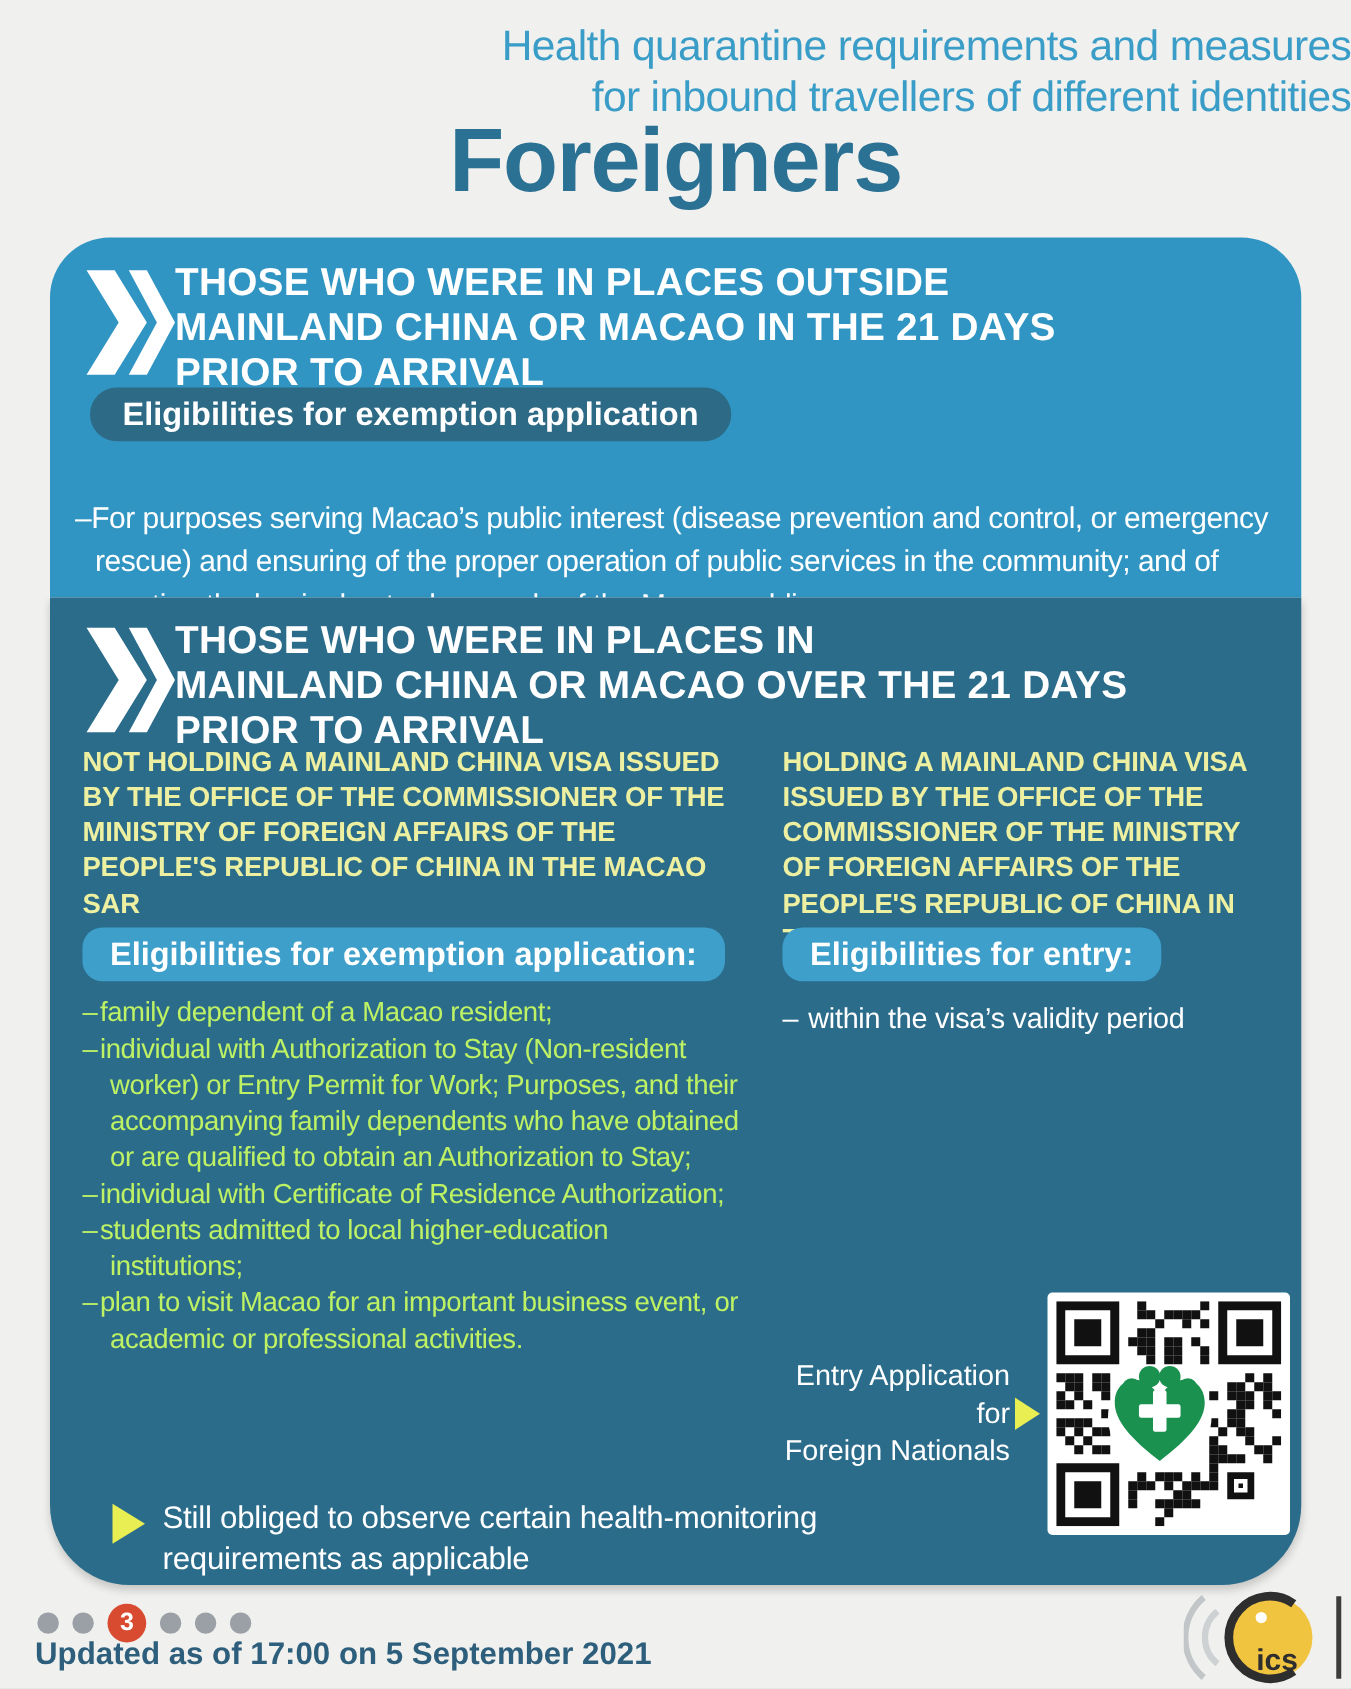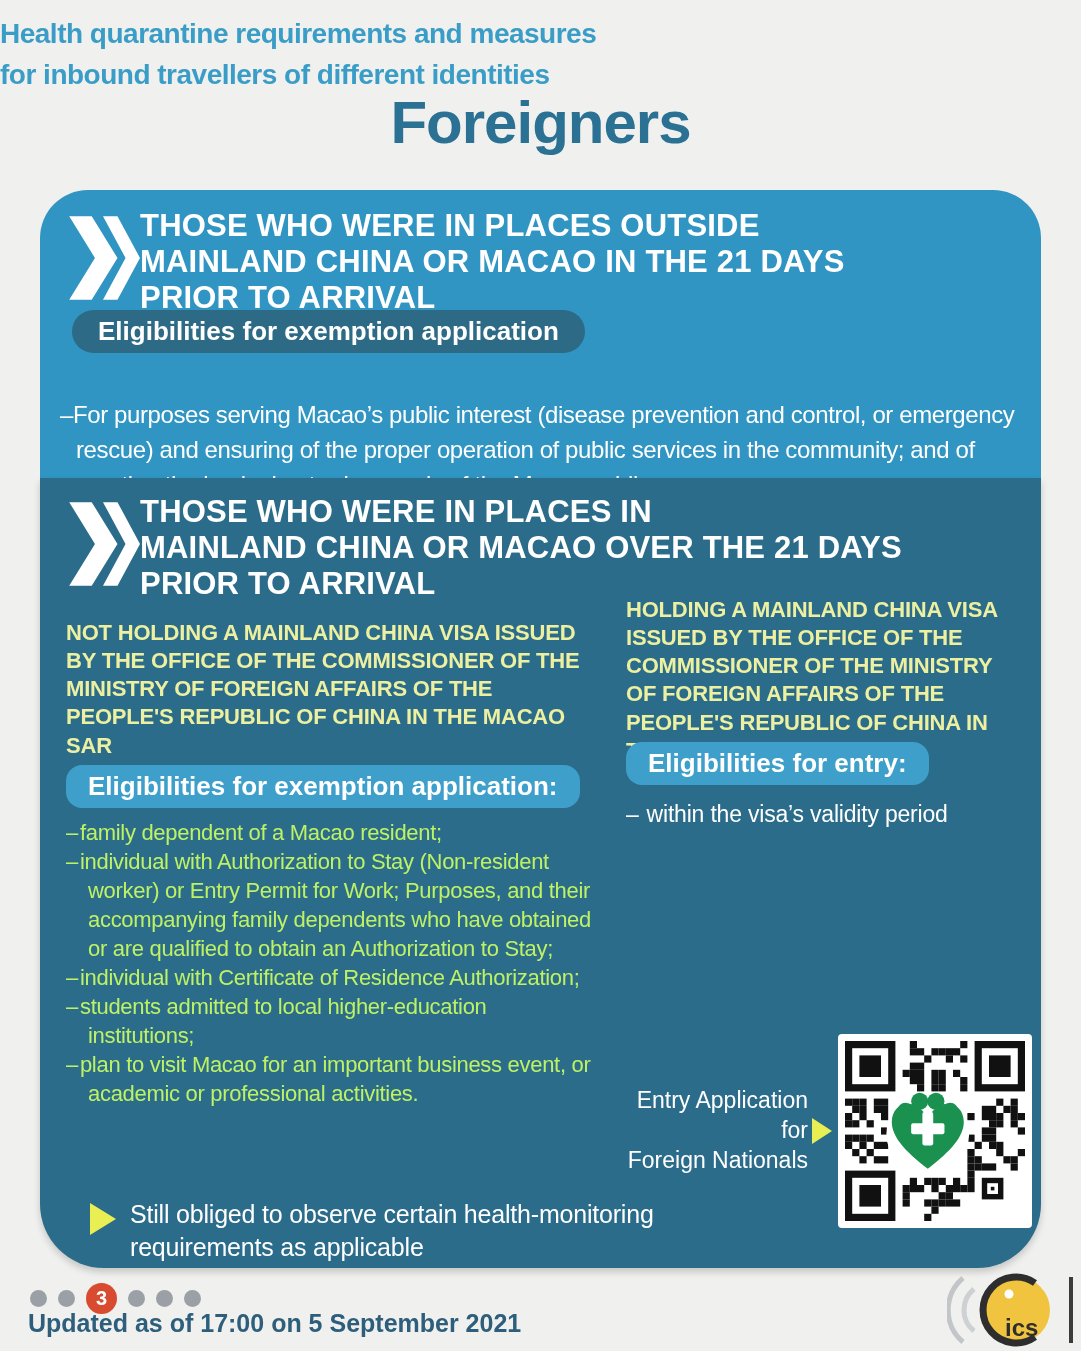--- a/index.html
+++ b/index.html
@@ -1,26 +1,26 @@
 <!DOCTYPE html>
 <html><head>
 <meta charset="utf-8">
 <style>
   * { margin:0; padding:0; box-sizing:border-box; }
   html,body { width:1081px; }
   body { font-family:"Liberation Sans", sans-serif; background:#f0f0ee; }
   .poster { position:relative; width:1081px; height:1351px; background:#f0f0ee; overflow:hidden; }
 
   
-  .title-line { position:absolute; left:0; right:0; text-align:left;
-    color:#3a9dc7; font-size:28px; font-weight:700; letter-spacing:-0.5px; }
+  .title-line { position:absolute; left:0; right:0; text-align:right;
+    color:#3a9dc7; font-size:34px; font-weight:400; letter-spacing:-0.5px; }
   .title-line.l1 { top:18px; }
   .title-line.l2 { top:59px; }
   .subtitle { position:absolute; top:88px; left:0; right:0; text-align:center;
-    color:#2b7194; font-size:60px; font-weight:800; letter-spacing:-1px; }
+    color:#2b7194; font-size:72px; font-weight:800; letter-spacing:-1px; }
 
   
   .panel { position:absolute; left:40px; width:1001px; }
   .panel-light { top:190px; height:288px; background:#3095c2; border-radius:48px 48px 0 0; }
   .panel-dark  { top:478px; height:790px; background:#2b6c8b; border-radius:0 0 64px 64px;
     box-shadow:0 4px 7px rgba(0,0,0,0.18); }
 
   .sec-head { position:absolute; left:26px; display:flex; gap:0; align-items:flex-start; }
   .panel-light .sec-head { top:16px; }
   .panel-dark  .sec-head { top:14px; }
@@ -31,21 +31,21 @@
   .pill-dark { position:absolute; top:120px; left:32px; display:inline-block;
     background:#2d6a85; color:#fff; font-weight:700; font-size:26px;
     padding:6px 26px; border-radius:24px; }
 
   .body-text { position:absolute; top:172px; left:20px; right:12px;
     color:#fff; font-size:24px; line-height:1.45; letter-spacing:-0.4px;
     padding-left:16px; text-indent:-16px;margin-top:36px; }
 
   
   .cols { position:absolute; top:118px; left:26px; right:14px; display:flex; gap:30px; }
-  .col-left { flex:none; width:530px;margin-top:23px; }
+  .col-left { flex:none; width:530px; }
   .col-right { flex:1; }
   .subhead { color:#edf0a0; font-weight:800; font-size:22px; line-height:1.28;
     letter-spacing:-0.2px; height:144px; }
   .pill-light { display:inline-block; background:#3e9fcb; color:#fff; font-weight:700;
     font-size:26px; padding:6px 22px; border-radius:16px; margin-top:2px; }
   .list { margin-top:10px; }
   .li { color:#bef264; font-size:22px; line-height:1.32; letter-spacing:-0.3px;
     padding-left:22px; text-indent:-22px; }
   .li .dash { margin-right:2px; }
   .right-item { margin-top:14px; color:#fff; font-size:23px; letter-spacing:-0.2px; }

